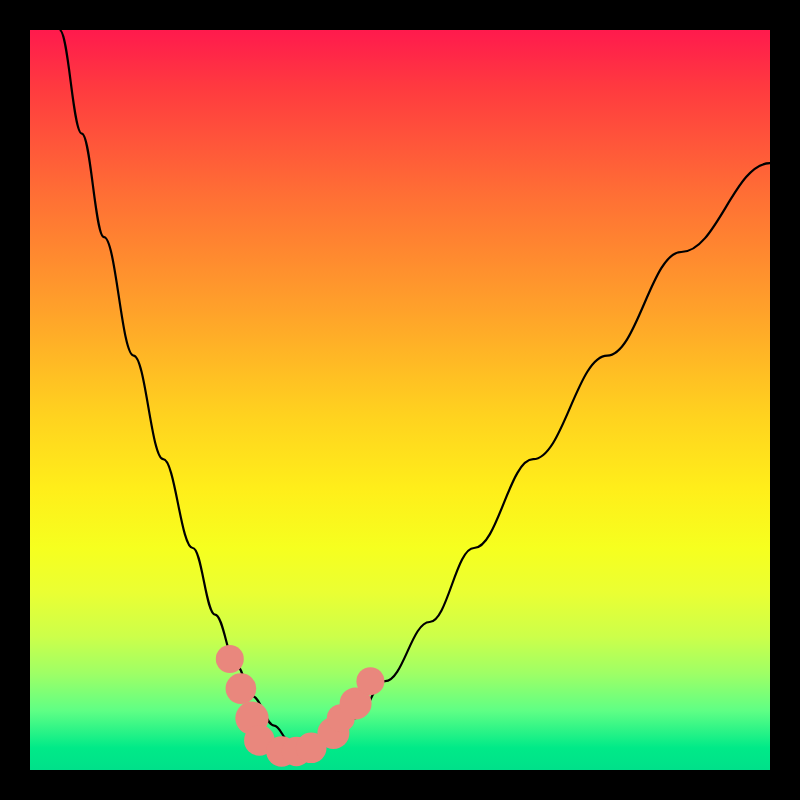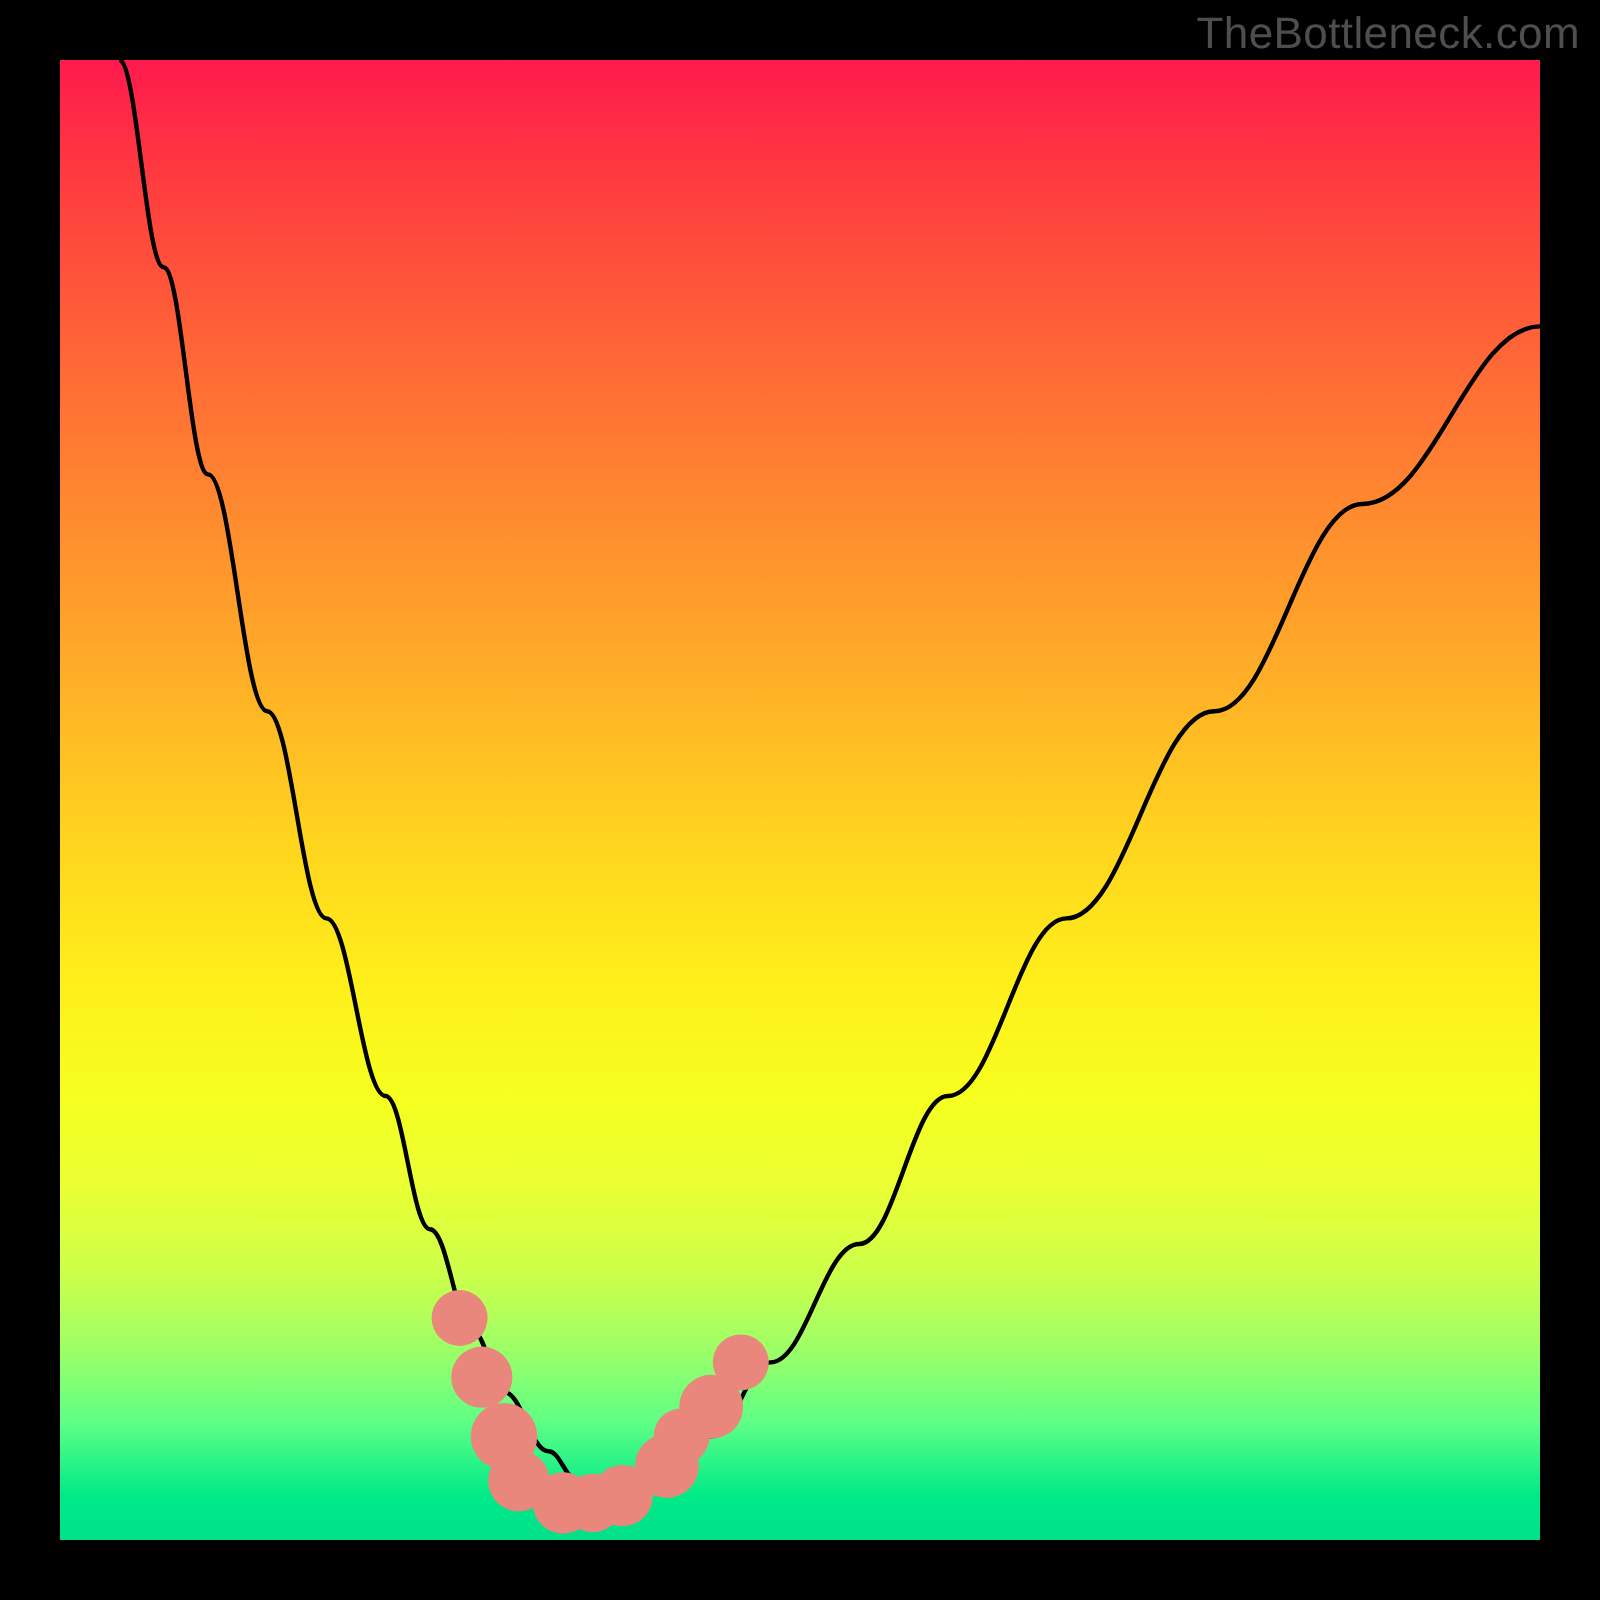--- a/index.html
+++ b/index.html
@@ -72,14 +72,13 @@
           <circle cx="251.60000000000002" cy="721.5" r="15.324" fill="#e9877d"></circle>
           <circle cx="266.4" cy="721.5" r="14.658000000000001" fill="#e9877d"></circle>
           <circle cx="281.2" cy="717.8" r="15.324" fill="#e9877d"></circle>
           <circle cx="303.4" cy="703" r="15.99" fill="#e9877d"></circle>
           <circle cx="310.8" cy="688.2" r="13.992" fill="#e9877d"></circle>
           <circle cx="325.6" cy="673.4" r="15.99" fill="#e9877d"></circle>
           <circle cx="340.40000000000003" cy="651.2" r="13.992" fill="#e9877d"></circle>
         </g>
     </svg>
   </div>
-  <div class="watermark">TheBottleneck.com</div>
 </div>
 
 </body></html>

